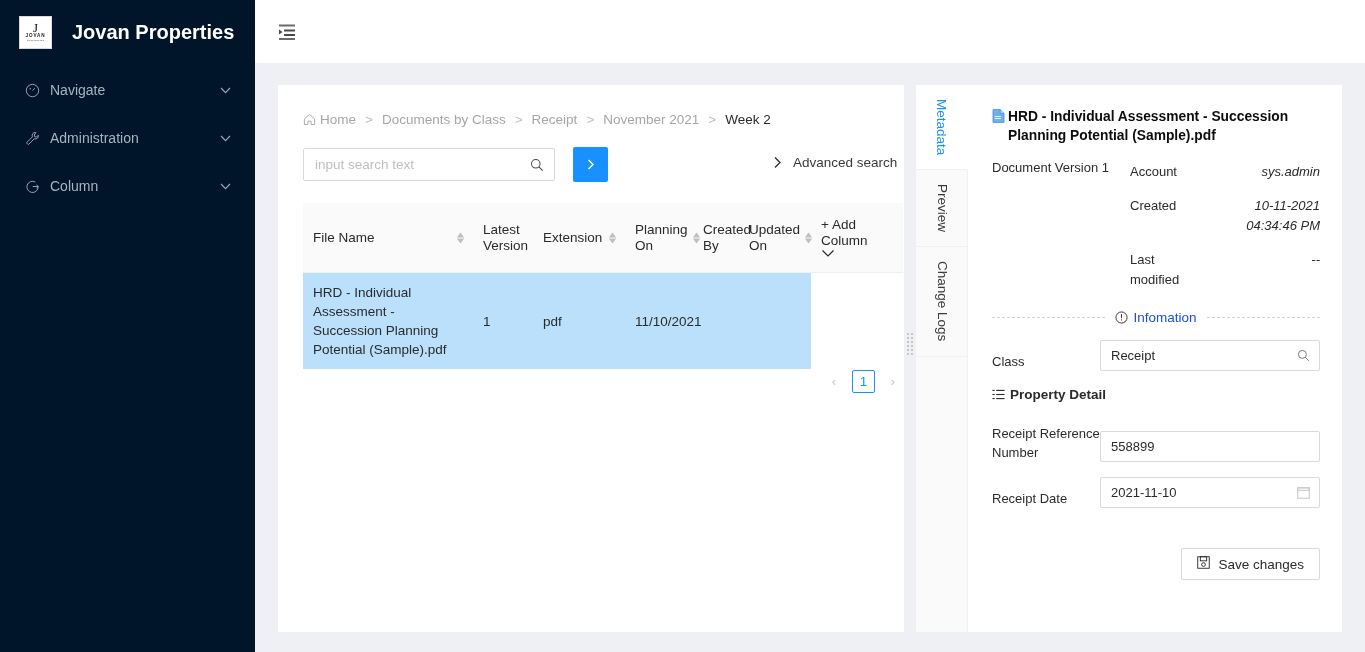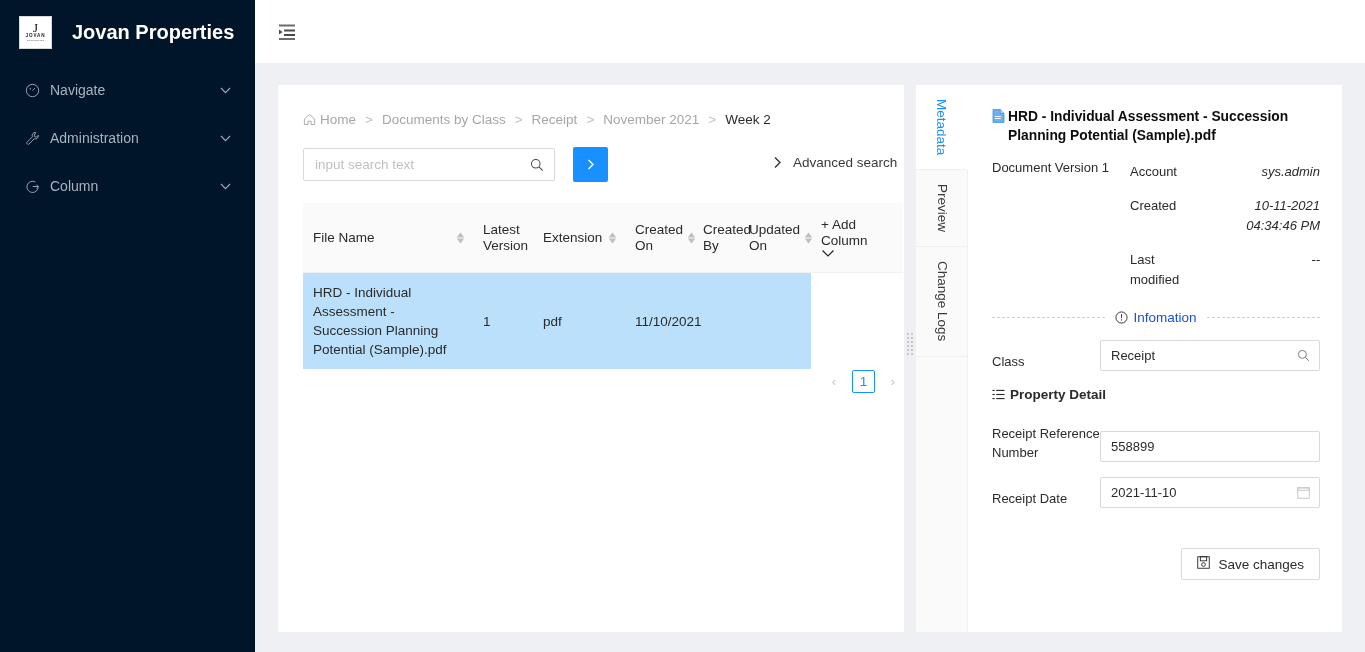--- a/index.html
+++ b/index.html
@@ -465,21 +465,21 @@
                           <path d="M4.5 0.6 L8.2 5.4 L0.8 5.4 Z" fill="#bfbfbf"></path>
                         </svg></span>
                     <span><svg width="9" height="6" viewBox="0 0 9 6">
                           <path d="M4.5 5.4 L0.8 0.6 L8.2 0.6 Z" fill="#bfbfbf"></path>
                         </svg></span>
                   </span>
                 </div>
               </th>
               <th>
                 <div class="th-inner">
-                  <span class="th-label">Created On</span>
+                  <span class="th-label">Planning On</span>
                   <span class="sorter">
                     <span><svg width="9" height="6" viewBox="0 0 9 6">
                           <path d="M4.5 0.6 L8.2 5.4 L0.8 5.4 Z" fill="#bfbfbf"></path>
                         </svg></span>
                     <span><svg width="9" height="6" viewBox="0 0 9 6">
                           <path d="M4.5 5.4 L0.8 0.6 L8.2 0.6 Z" fill="#bfbfbf"></path>
                         </svg></span>
                   </span>
                 </div>
               </th>

